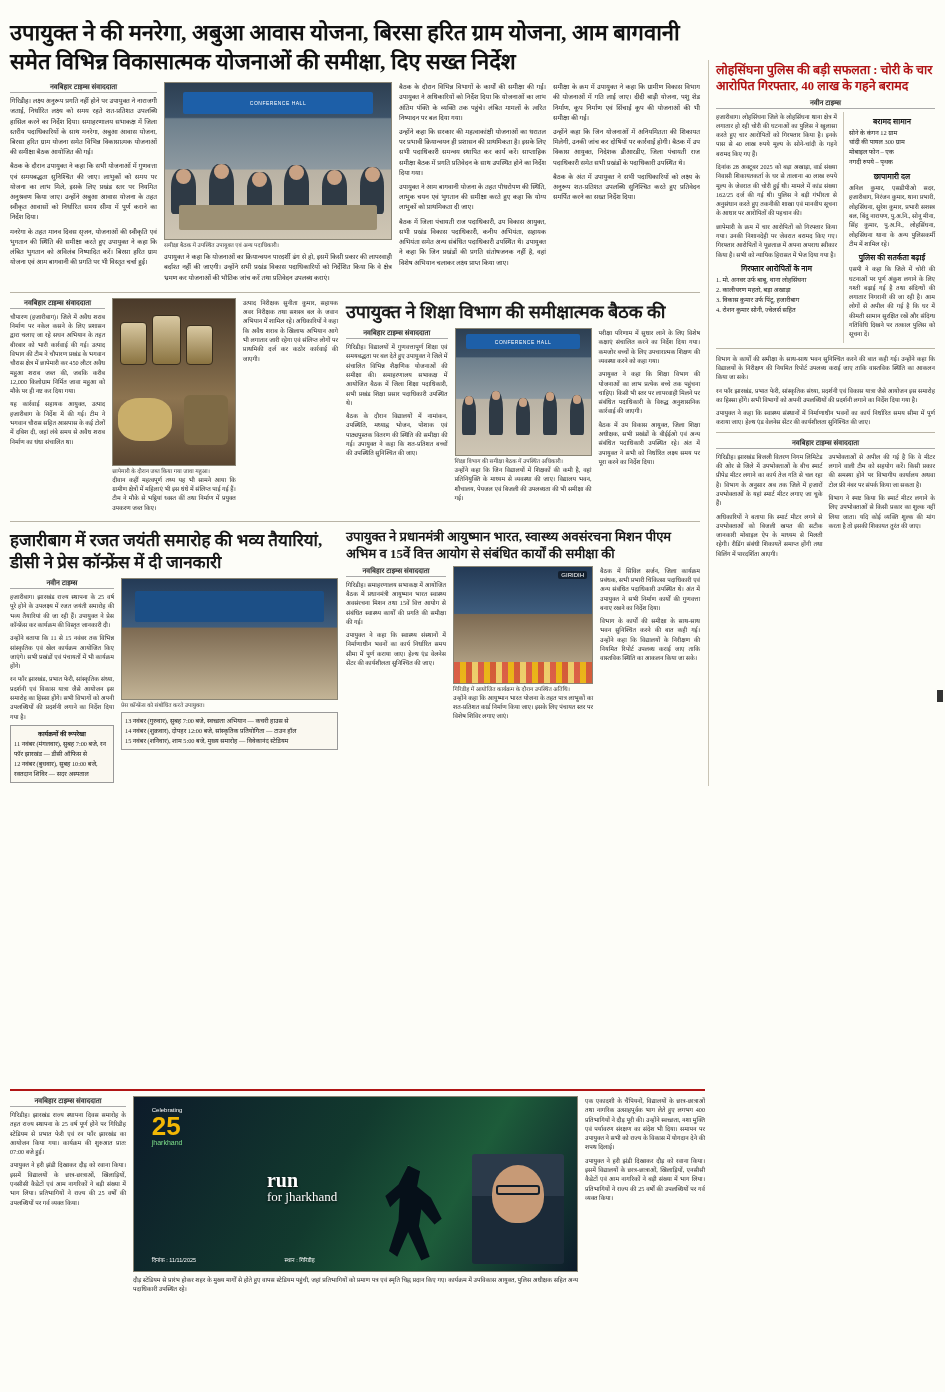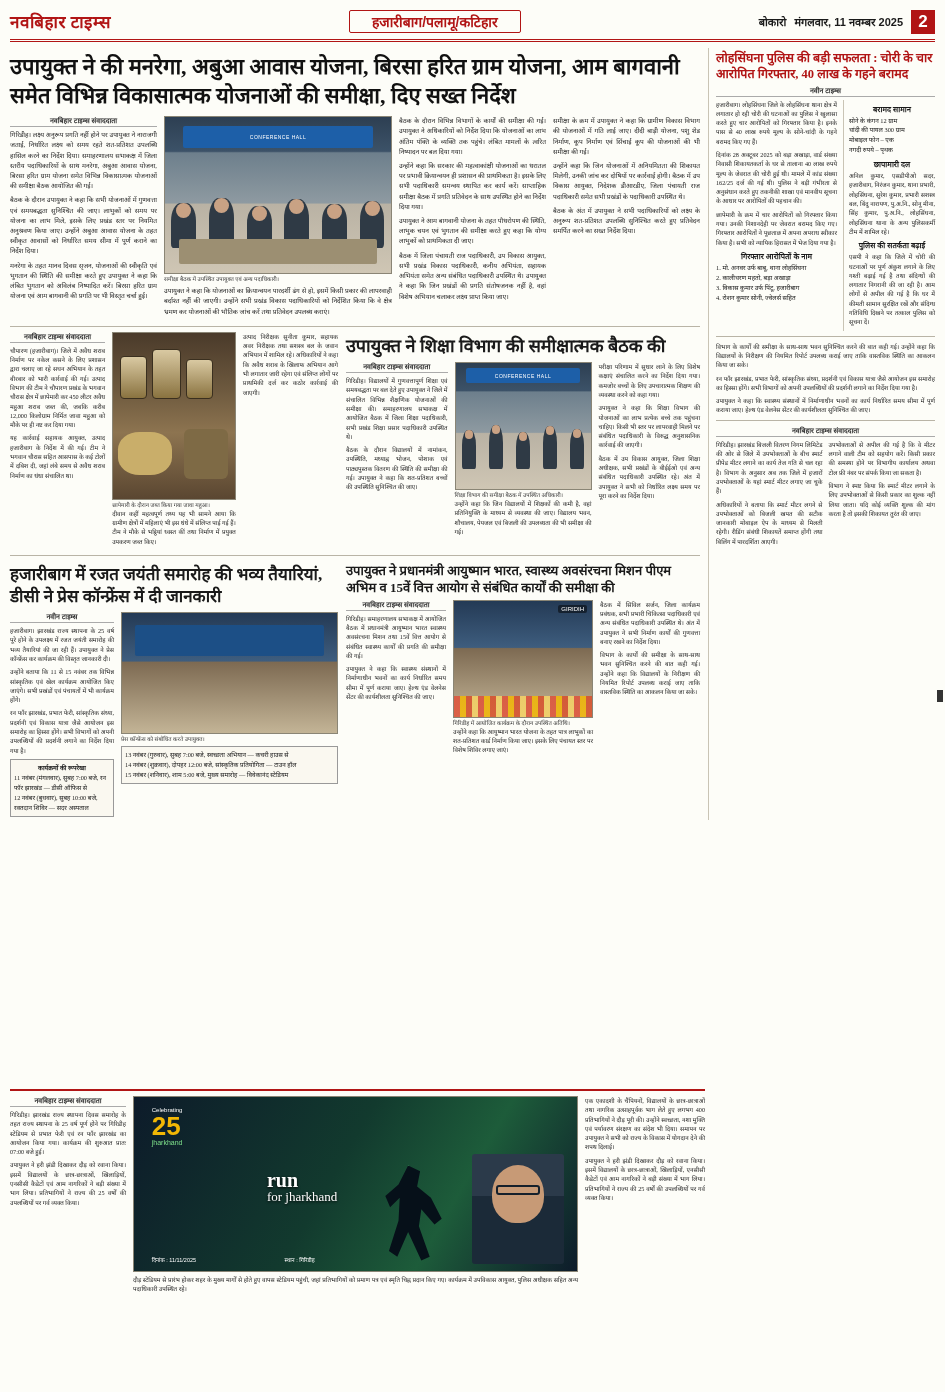--- a/index.html
+++ b/index.html
@@ -37,21 +37,21 @@
   .mast-right { display:flex; align-items:center; gap:8px; }
   .mast-date { font-size:11px; font-weight:bold; color:#1a1a1a; }
   .page-num {
     background:#b11515; color:#fff; font-weight:bold;
     font-size:17px; width:24px; height:24px;
     display:flex; align-items:center; justify-content:center;
   }
   
   .body-grid { display:flex; gap:8px; margin-top:6px; }
   .left-zone { width: 690px; }
-  .right-zone { width: 227px; border-left:1px solid #c9c4b5; padding-left:7px; }
+  .right-zone { width: 227px; border-left:1px solid #c9c4b5; padding-left:7px;margin-top:46px; }
 
   .hr-thin { border-top:1px solid #b9b4a6; margin:5px 0; }
   .hr-red { border-top:2px solid #b11515; margin:5px 0; }
 
   
   h1.headline {
     font-family:"Liberation Serif", serif;
     font-size:22px; line-height:1.32; margin:4px 0 6px 0;
     font-weight:bold; color:#111;
   }
@@ -150,29 +150,20 @@
   .portrait .glasses { position:absolute; left:50%; top:28%; transform:translateX(-50%);
     width:44px; height:10px; border:2px solid #15202b; border-radius:3px; }
   .divider-v { border-left:1px solid #c9c4b5; }
   .edge-mark { position:absolute; right:2px; top:690px; width:6px; height:12px; background:#333; }
 </style>
 </head>
 <body>
 
 <div class="page">
 
-  <div class="masthead">
-    <div class="mast-title">नवबिहार टाइम्स</div>
-    <div class="mast-center">हजारीबाग/पलामू/कटिहार</div>
-    <div class="mast-right">
-      <span class="mast-date">बोकारो</span>
-      <span class="mast-date">मंगलवार, 11 नवम्बर 2025</span>
-      <span class="page-num">2</span>
-    </div>
-  </div>
 
   <div class="body-grid">
 
     <div class="left-zone">
 
       <div>
         <h1 class="headline">उपायुक्त ने की मनरेगा, अबुआ आवास योजना, बिरसा हरित ग्राम योजना, आम बागवानी समेत विभिन्न विकासात्मक योजनाओं की समीक्षा, दिए सख्त निर्देश</h1>
         <div class="cols">
           <div class="col" style="max-width:152px">
             <div class="byline">नवबिहार टाइम्स संवाददाता</div>

